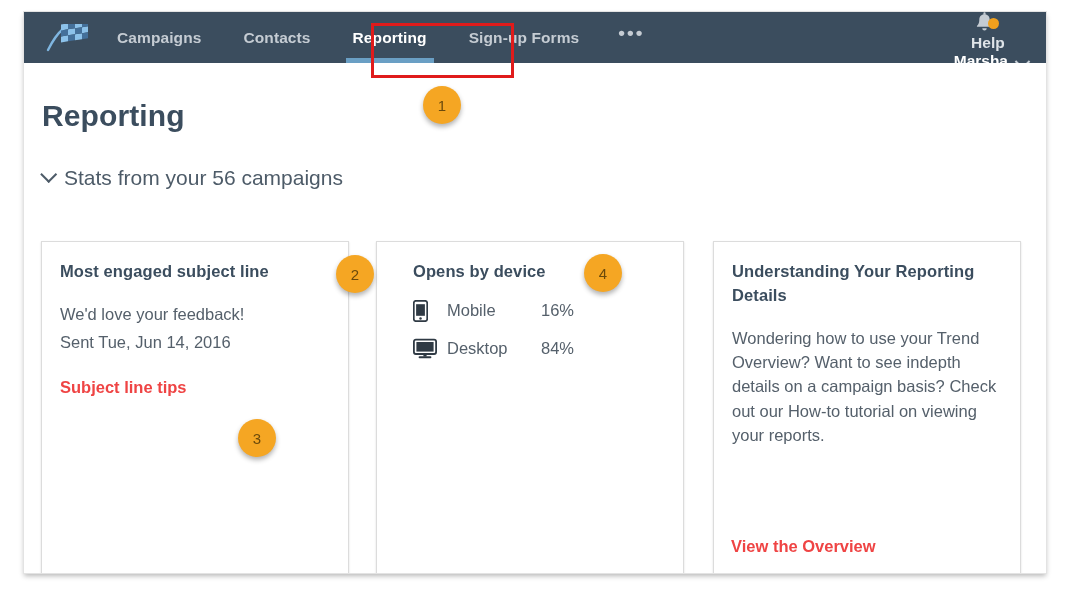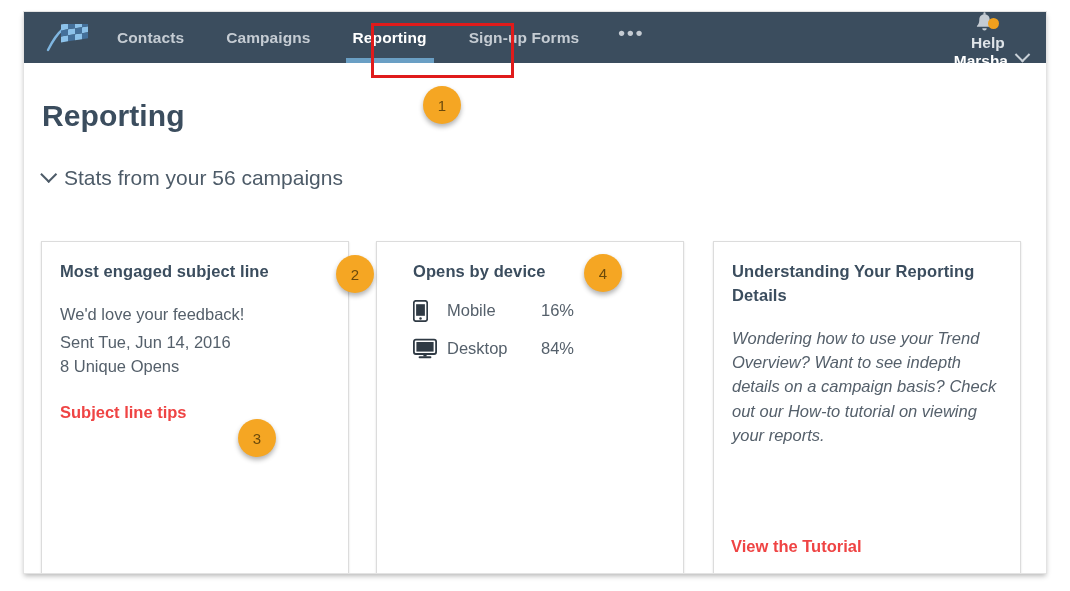--- a/index.html
+++ b/index.html
@@ -112,21 +112,21 @@
     padding: 0 16px 0 22px;
     cursor: pointer;
   }
   #nav-user {
     color: #ffffff;
     font-size: 15.5px;
     font-weight: bold;
     padding: 0 4px 0 16px;
     cursor: pointer;
     display: flex;
-    align-items: flex-start;
+    align-items: flex-end;
     gap: 9px;
   }
   .caret {
     display: inline-block;
     width: 9px; height: 9px;
     border-right: 2.2px solid #c9d1d8;
     border-bottom: 2.2px solid #c9d1d8;
     transform: rotate(45deg) translate(-2px,-2px);
   }
 
@@ -220,21 +220,21 @@
   .device-label {
     font-size: 16.5px;
     color: #55606b;
     width: 94px;
   }
   .device-value {
     font-size: 16.5px;
     color: #55606b;
   }
 
-  #understanding-body { margin-top: 18px; font-style: italic; }
+  #understanding-body { margin-top: 18px; }
   #tutorial-link-wrap {
     position: absolute;
     left: 707px;
     top: 474px;
   }
 
   
   .badge {
     width: 38px; height: 38px;
     border-radius: 50%;
@@ -286,22 +286,22 @@
           <rect x="37" y="3" width="6" height="6" transform="skewY(-9)"></rect>
           <rect x="16" y="9" width="7" height="6" transform="skewY(-9)"></rect>
           <rect x="30" y="9" width="7" height="6" transform="skewY(-9)"></rect>
           <rect x="23" y="15" width="7" height="6" transform="skewY(-9)"></rect>
           <rect x="37" y="15" width="6" height="6" transform="skewY(-9)"></rect>
         </g>
       </svg>
     </div>
 
     <div class="nav-links">
+      <div class="nav-link">Campaigns</div>
       <div class="nav-link">Contacts</div>
-      <div class="nav-link">Campaigns</div>
       <div class="nav-link active">Reporting</div>
       <div class="nav-link">Sign-up Forms</div>
       <div id="nav-more">•••</div>
     </div>
 
     <div id="nav-right">
       <div id="bell-wrap">
         <svg width="21" height="22" viewBox="0 0 21 22" aria-hidden="true">
           <path d="M10.5 2.2c-3.1 0-5.2 2.3-5.2 5.3 0 4.2-1.6 5.6-2.3 6.4-.3.4 0 .9.5.9h14c .5 0 .8-.5.5-.9-.7-.8-2.3-2.2-2.3-6.4 0-3-2.1-5.3-5.2-5.3z" fill="#c5ccd3"></path>
           <rect x="9.4" y="0.2" width="2.2" height="2.6" rx="1" fill="#c5ccd3"></rect>
@@ -324,21 +324,20 @@
     <div id="stats-line">
       <span class="chev-down"></span>
       <span>Stats from your 56 campaigns</span>
     </div>
 
     <div class="card" id="card-subject-line">
       <div class="card-title">Most engaged subject line</div>
       <div class="card-text" id="subject-line-value">We'd love your feedback!</div>
       <div id="subject-sent-block">
         <div class="card-text">Sent Tue, Jun 14, 2016</div>
-        <div class="card-text">8 Unique Opens</div>
       </div>
       <div id="subject-tips-row">
         <a class="card-link">Subject line tips</a>
       </div>
     </div>
 
     <div class="card" id="card-opens-device">
       <div class="card-title">Opens by device</div>
 
       <div class="device-row">
@@ -366,21 +365,21 @@
         <span class="device-value">84%</span>
       </div>
     </div>
 
     <div class="card" id="card-understanding">
       <div class="card-title">Understanding Your Reporting Details</div>
       <div class="card-text" id="understanding-body">Wondering how to use your Trend Overview? Want to see indepth details on a campaign basis? Check out our How-to tutorial on viewing your reports.</div>
     </div>
 
     <div id="tutorial-link-wrap">
-      <a class="card-link">View the Tutorial</a>
+      <a class="card-link">View the Overview</a>
     </div>
 
   </div>
 
   <div id="highlight-box"></div>
   <div class="badge" id="badge-1">1</div>
   <div class="badge" id="badge-2">2</div>
   <div class="badge" id="badge-3">3</div>
   <div class="badge" id="badge-4">4</div>
 

